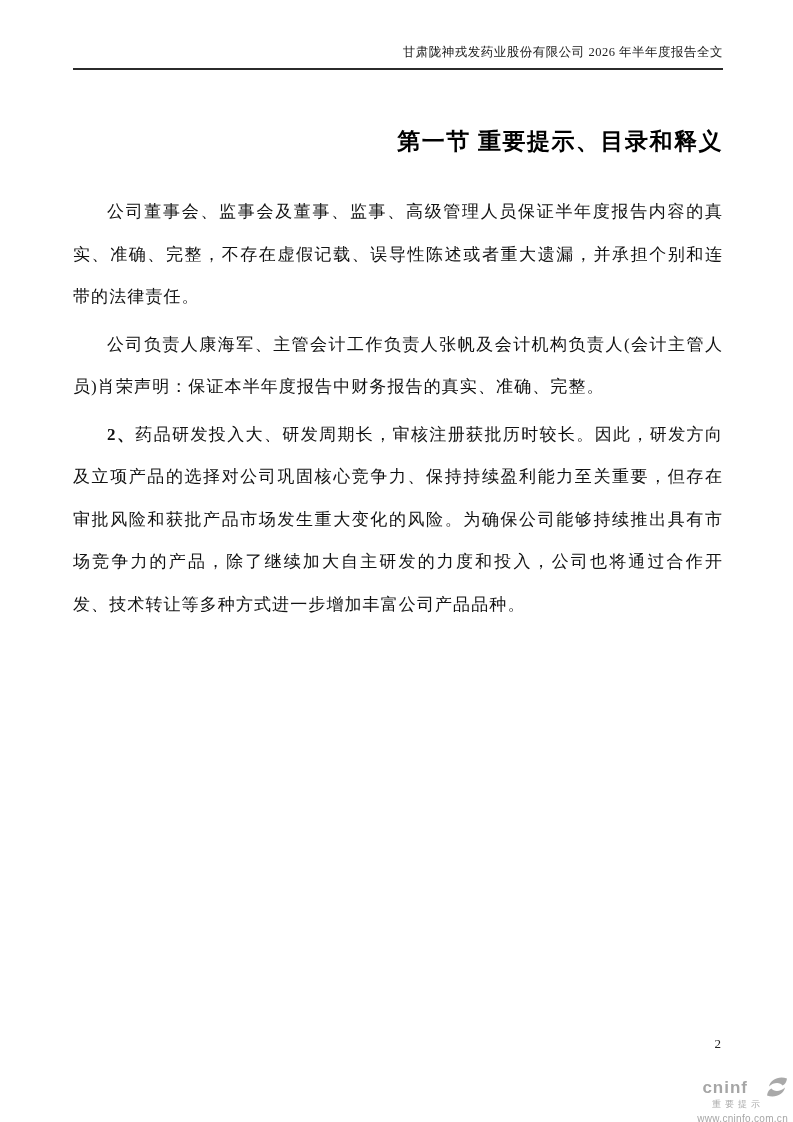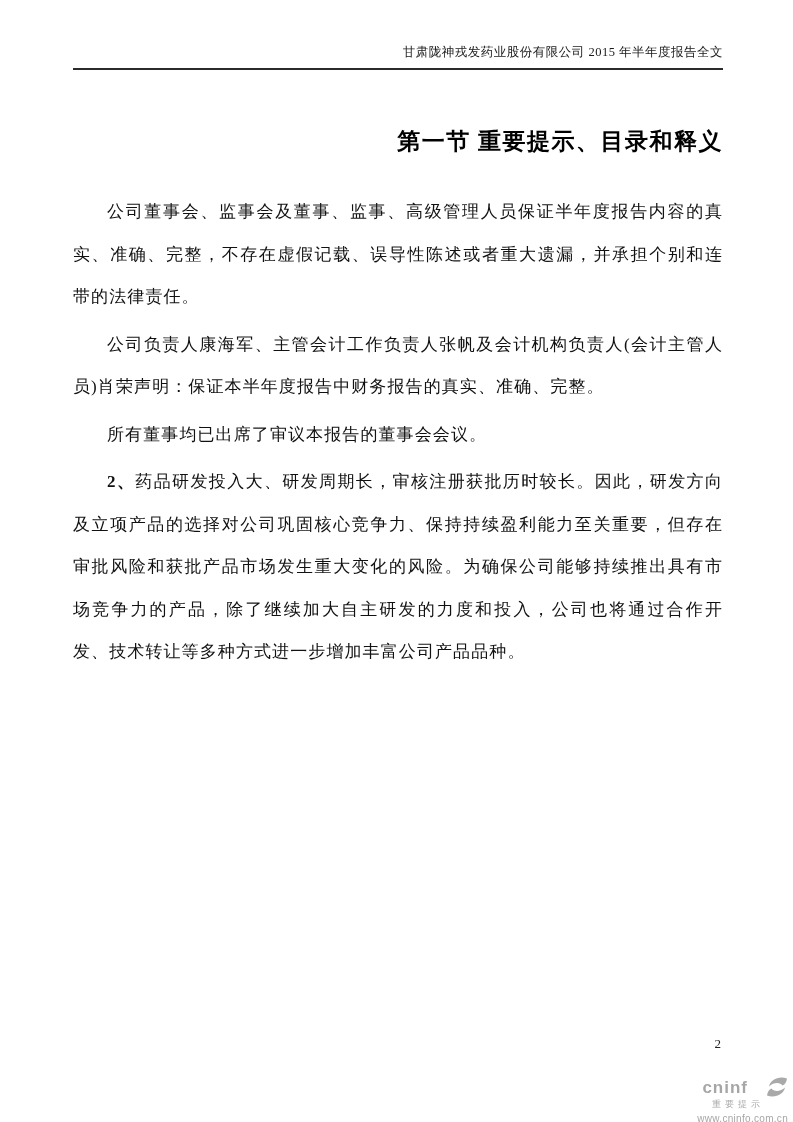--- a/index.html
+++ b/index.html
@@ -99,30 +99,29 @@
     margin-top: 5px;
     color: #a6a6a6;
   }
 </style>
 </head>
 <body>
 
 <div class="page">
 
   <div class="doc-header">
-    <span>甘肃陇神戎发药业股份有限公司 2015 年半年度报告全文</span>
+    <span>甘肃陇神戎发药业股份有限公司 2026 年半年度报告全文</span>
   </div>
 
   <div class="content">
     <h1 class="section-title">第一节 重要提示、目录和释义</h1>
 
     <div class="body-text">
       <p><b></b><span>公司董事会、监事会及董事、监事、高级管理人员保证半年度报告内容的真实、准确、完整，不存在虚假记载、误导性陈述或者重大遗漏，并承担个别和连带的法律责任。</span></p>
       <p><b></b><span>公司负责人康海军、主管会计工作负责人张帆及会计机构负责人(会计主管人员)肖荣声明：保证本半年度报告中财务报告的真实、准确、完整。</span></p>
-      <p><b></b><span>所有董事均已出席了审议本报告的董事会会议。</span></p>
       <p><b>2、</b><span>药品研发投入大、研发周期长，审核注册获批历时较长。因此，研发方向及立项产品的选择对公司巩固核心竞争力、保持持续盈利能力至关重要，但存在审批风险和获批产品市场发生重大变化的风险。为确保公司能够持续推出具有市场竞争力的产品，除了继续加大自主研发的力度和投入，公司也将通过合作开发、技术转让等多种方式进一步增加丰富公司产品品种。</span></p>
     </div>
   </div>
 
   <div class="page-number">2</div>
 
   <div class="cninfo-logo">
     <div class="logo-top">
       <span class="logo-brand">cninf</span>
       <span class="logo-swirl">

